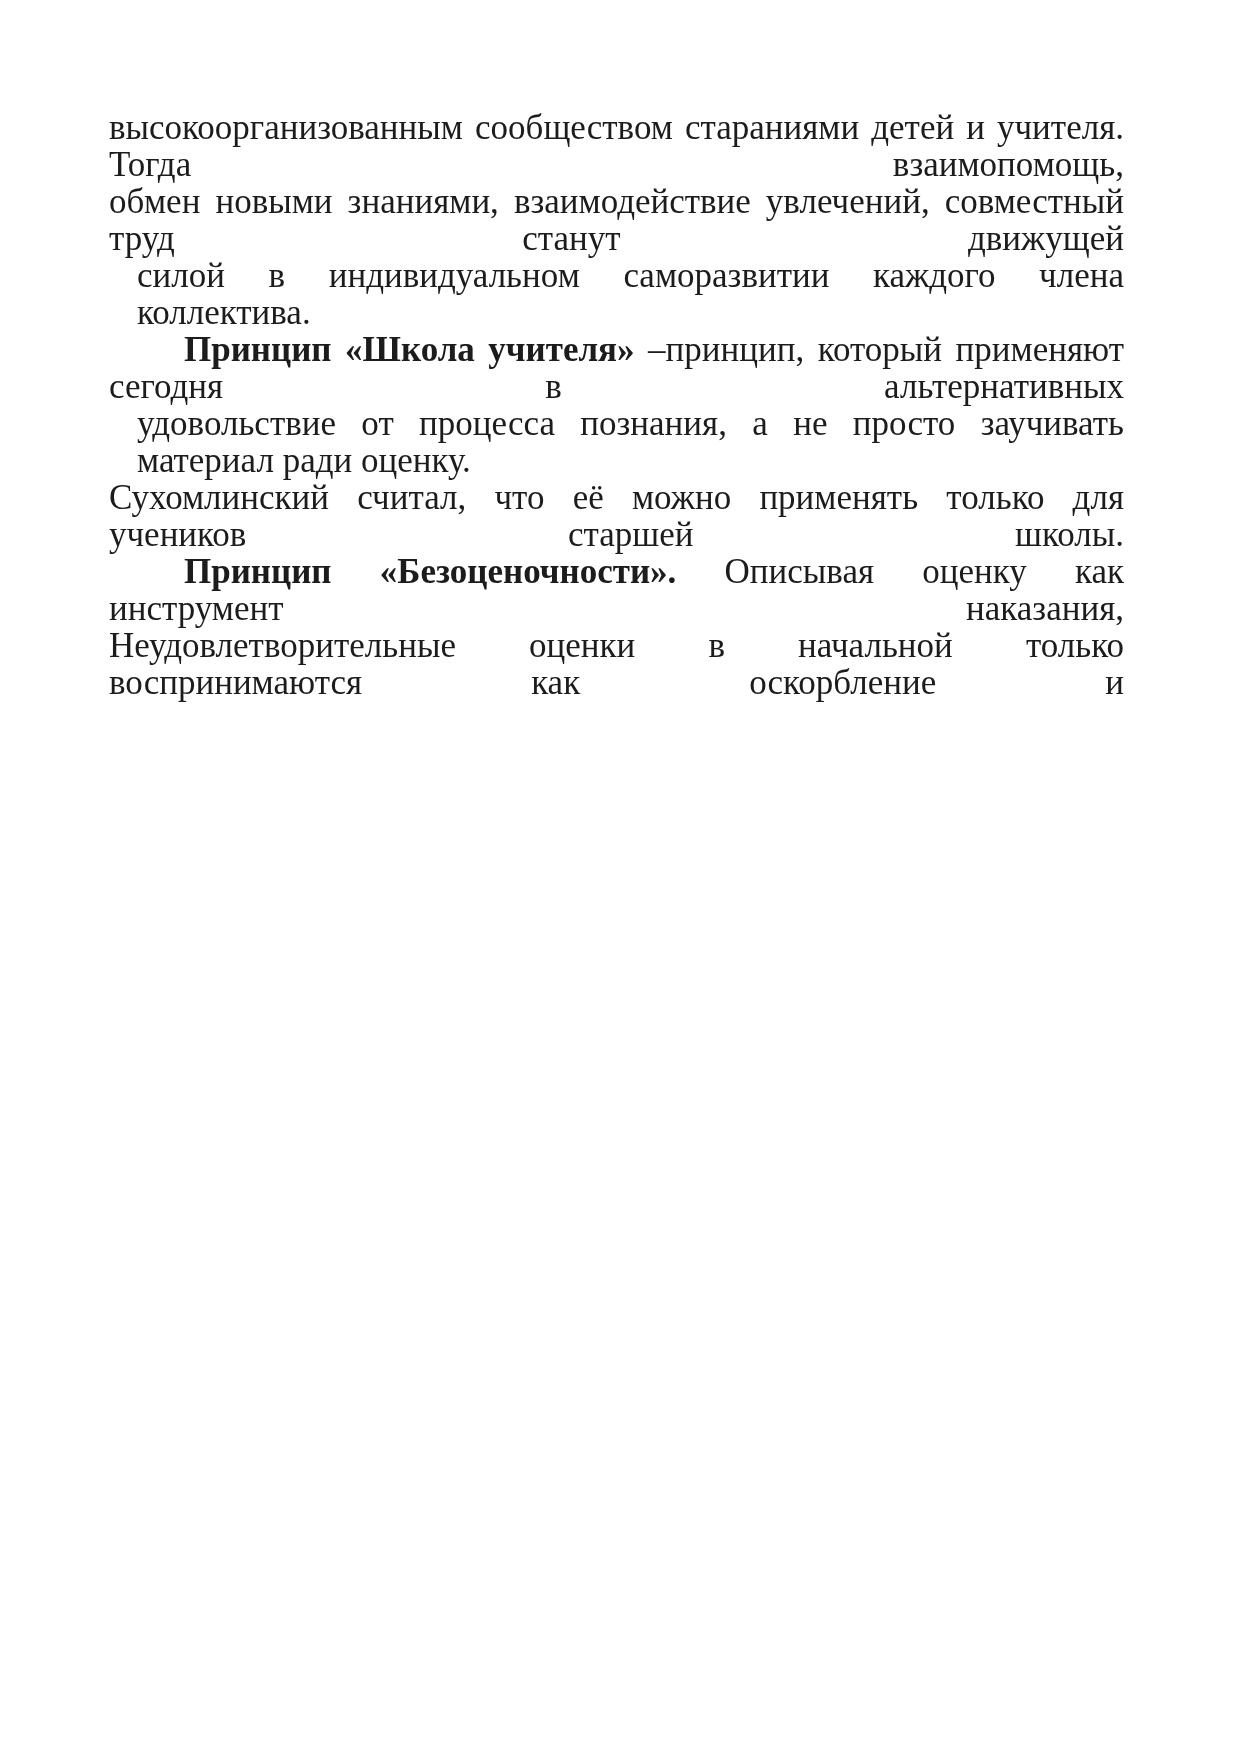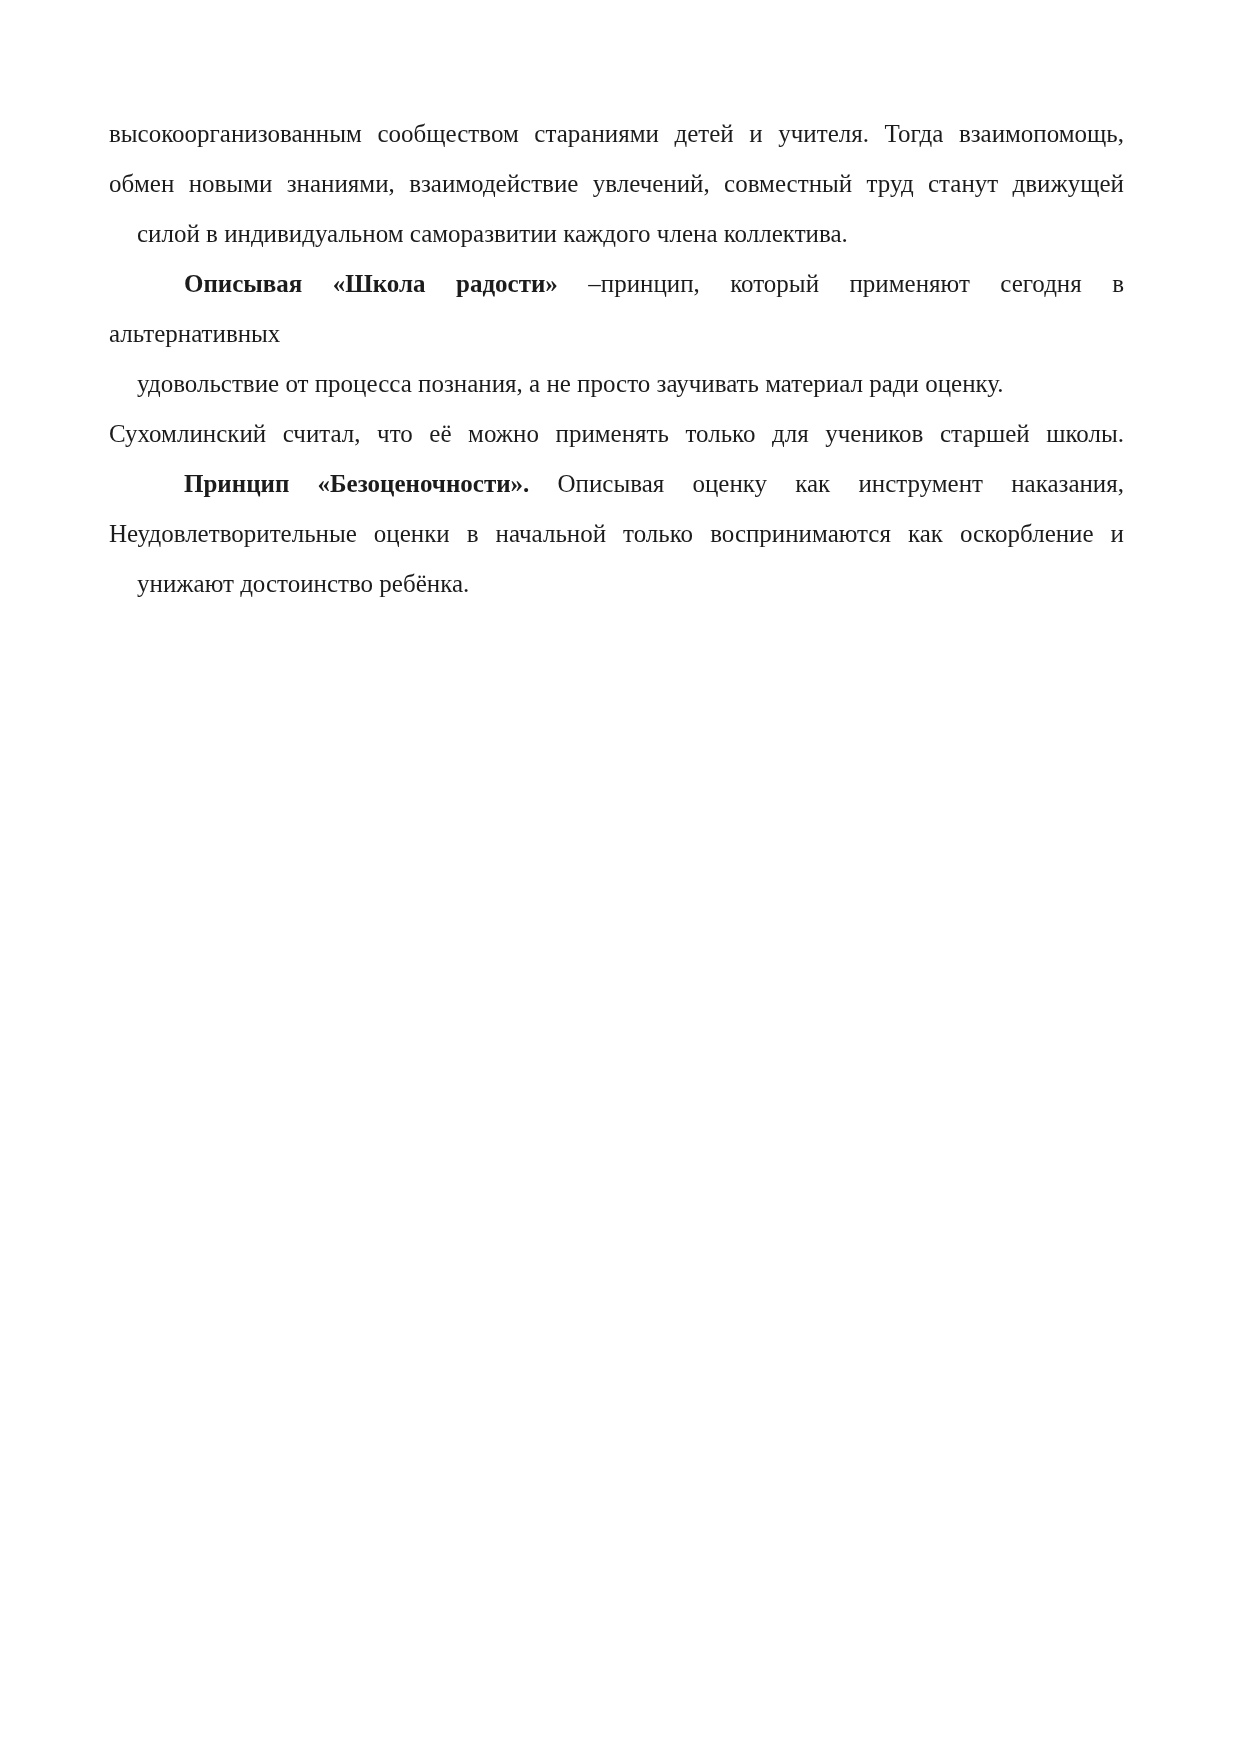--- a/index.html
+++ b/index.html
@@ -14,22 +14,22 @@
     background: #ffffff;
     overflow: hidden;
     font-family: "Liberation Serif", "DejaVu Serif", serif;
   }
   .doc-body {
     position: absolute;
     left: 109px;
     top: 109px;
     width: 1015px;
     color: #1c1c1c;
-    font-size: 25px;
-    line-height: 50px;
+    font-size: 35px;
+    line-height: 37px;
   }
   .para {
     margin: 0;
   }
   
   .line {
     text-align: justify;
     text-align-last: justify;
   }
   .line.last {
@@ -46,23 +46,22 @@
 <body>
 
 <div class="page" style="background: rgb(255, 255, 255);">
   <div class="doc-body" style="color: rgb(28, 28, 28);">
       <div class="para">
         <div class="line"><span class="seg">высокоорганизованным сообществом стараниями детей и учителя. Тогда взаимопомощь,</span></div>
         <div class="line"><span class="seg">обмен новыми знаниями, взаимодействие увлечений, совместный труд станут движущей</span></div>
         <div class="line last"><span class="seg">силой в индивидуальном саморазвитии каждого члена коллектива.</span></div>
       </div>
       <div class="para">
-        <div class="line indent"><span class="seg b">Описывая «Школа радости»</span><span class="seg"> –принцип, который применяют сегодня в альтернативных</span></div>
+        <div class="line indent"><span class="seg b">Принцип «Школа учителя»</span><span class="seg"> –принцип, который применяют сегодня в альтернативных</span></div>
         <div class="line last"><span class="seg">удовольствие от процесса познания, а не просто заучивать материал ради оценку.</span></div>
       </div>
       <div class="para">
         <div class="line"><span class="seg">Сухомлинский считал, что её можно применять только для учеников старшей школы.</span></div>
         <div class="line indent"><span class="seg b">Принцип «Безоценочности».</span><span class="seg"> Описывая оценку как инструмент наказания,</span></div>
         <div class="line"><span class="seg">Неудовлетворительные оценки в начальной только воспринимаются как оскорбление и</span></div>
-        <div class="line last"><span class="seg">унижают достоинство ребёнка.</span></div>
       </div>
     </div>
 </div>
 
 </body></html>

